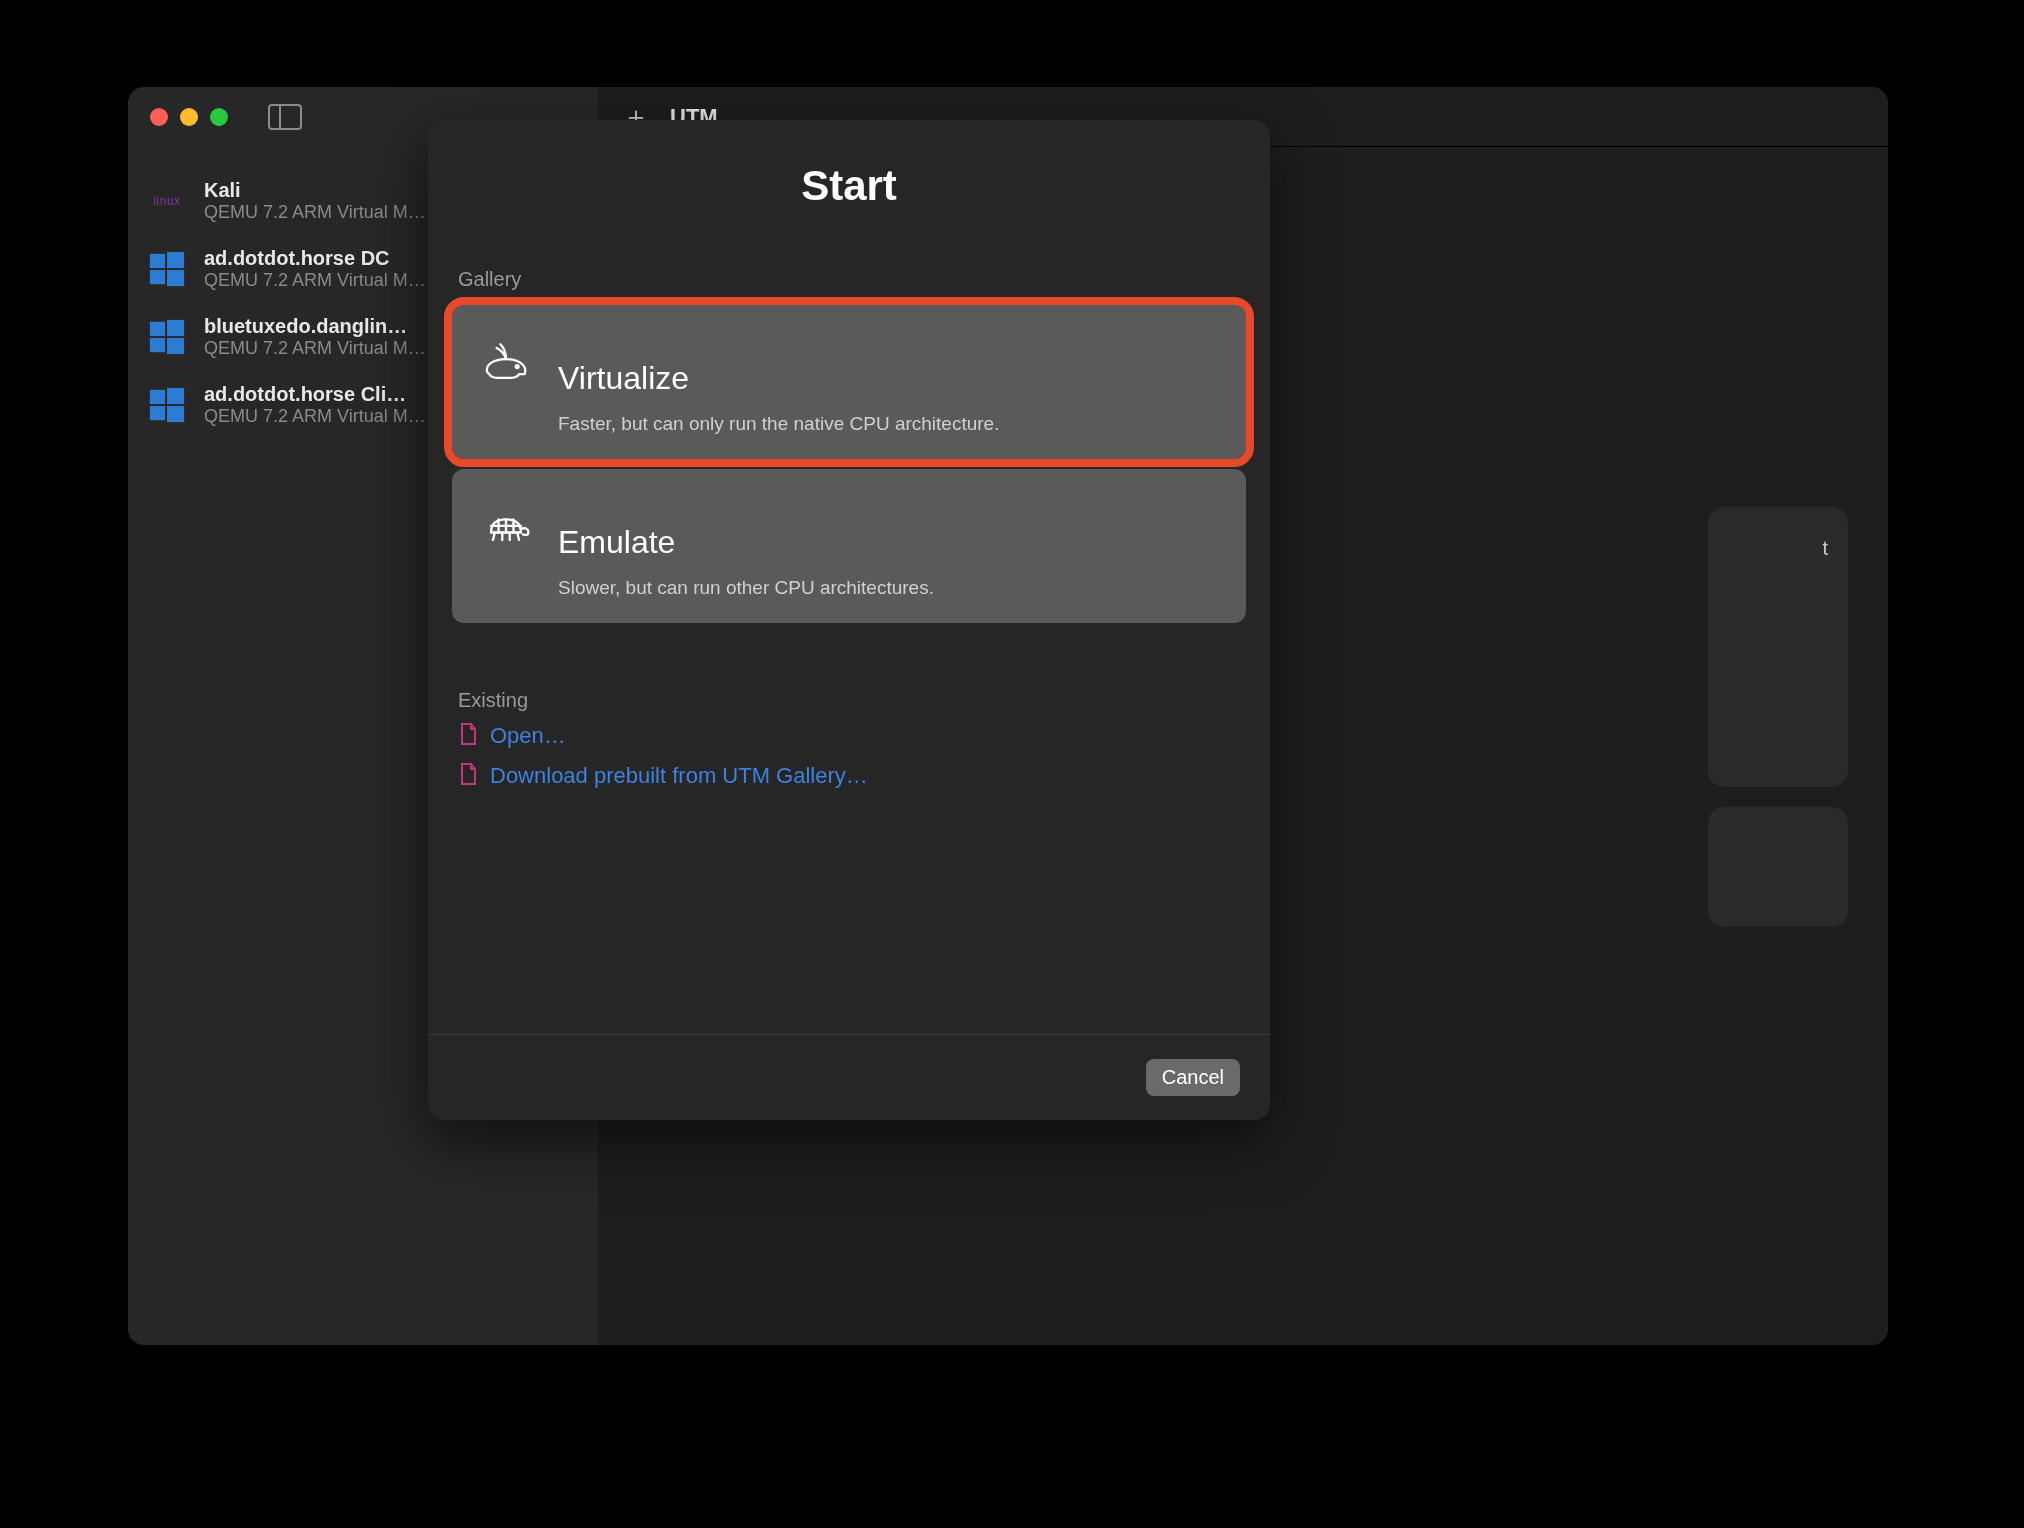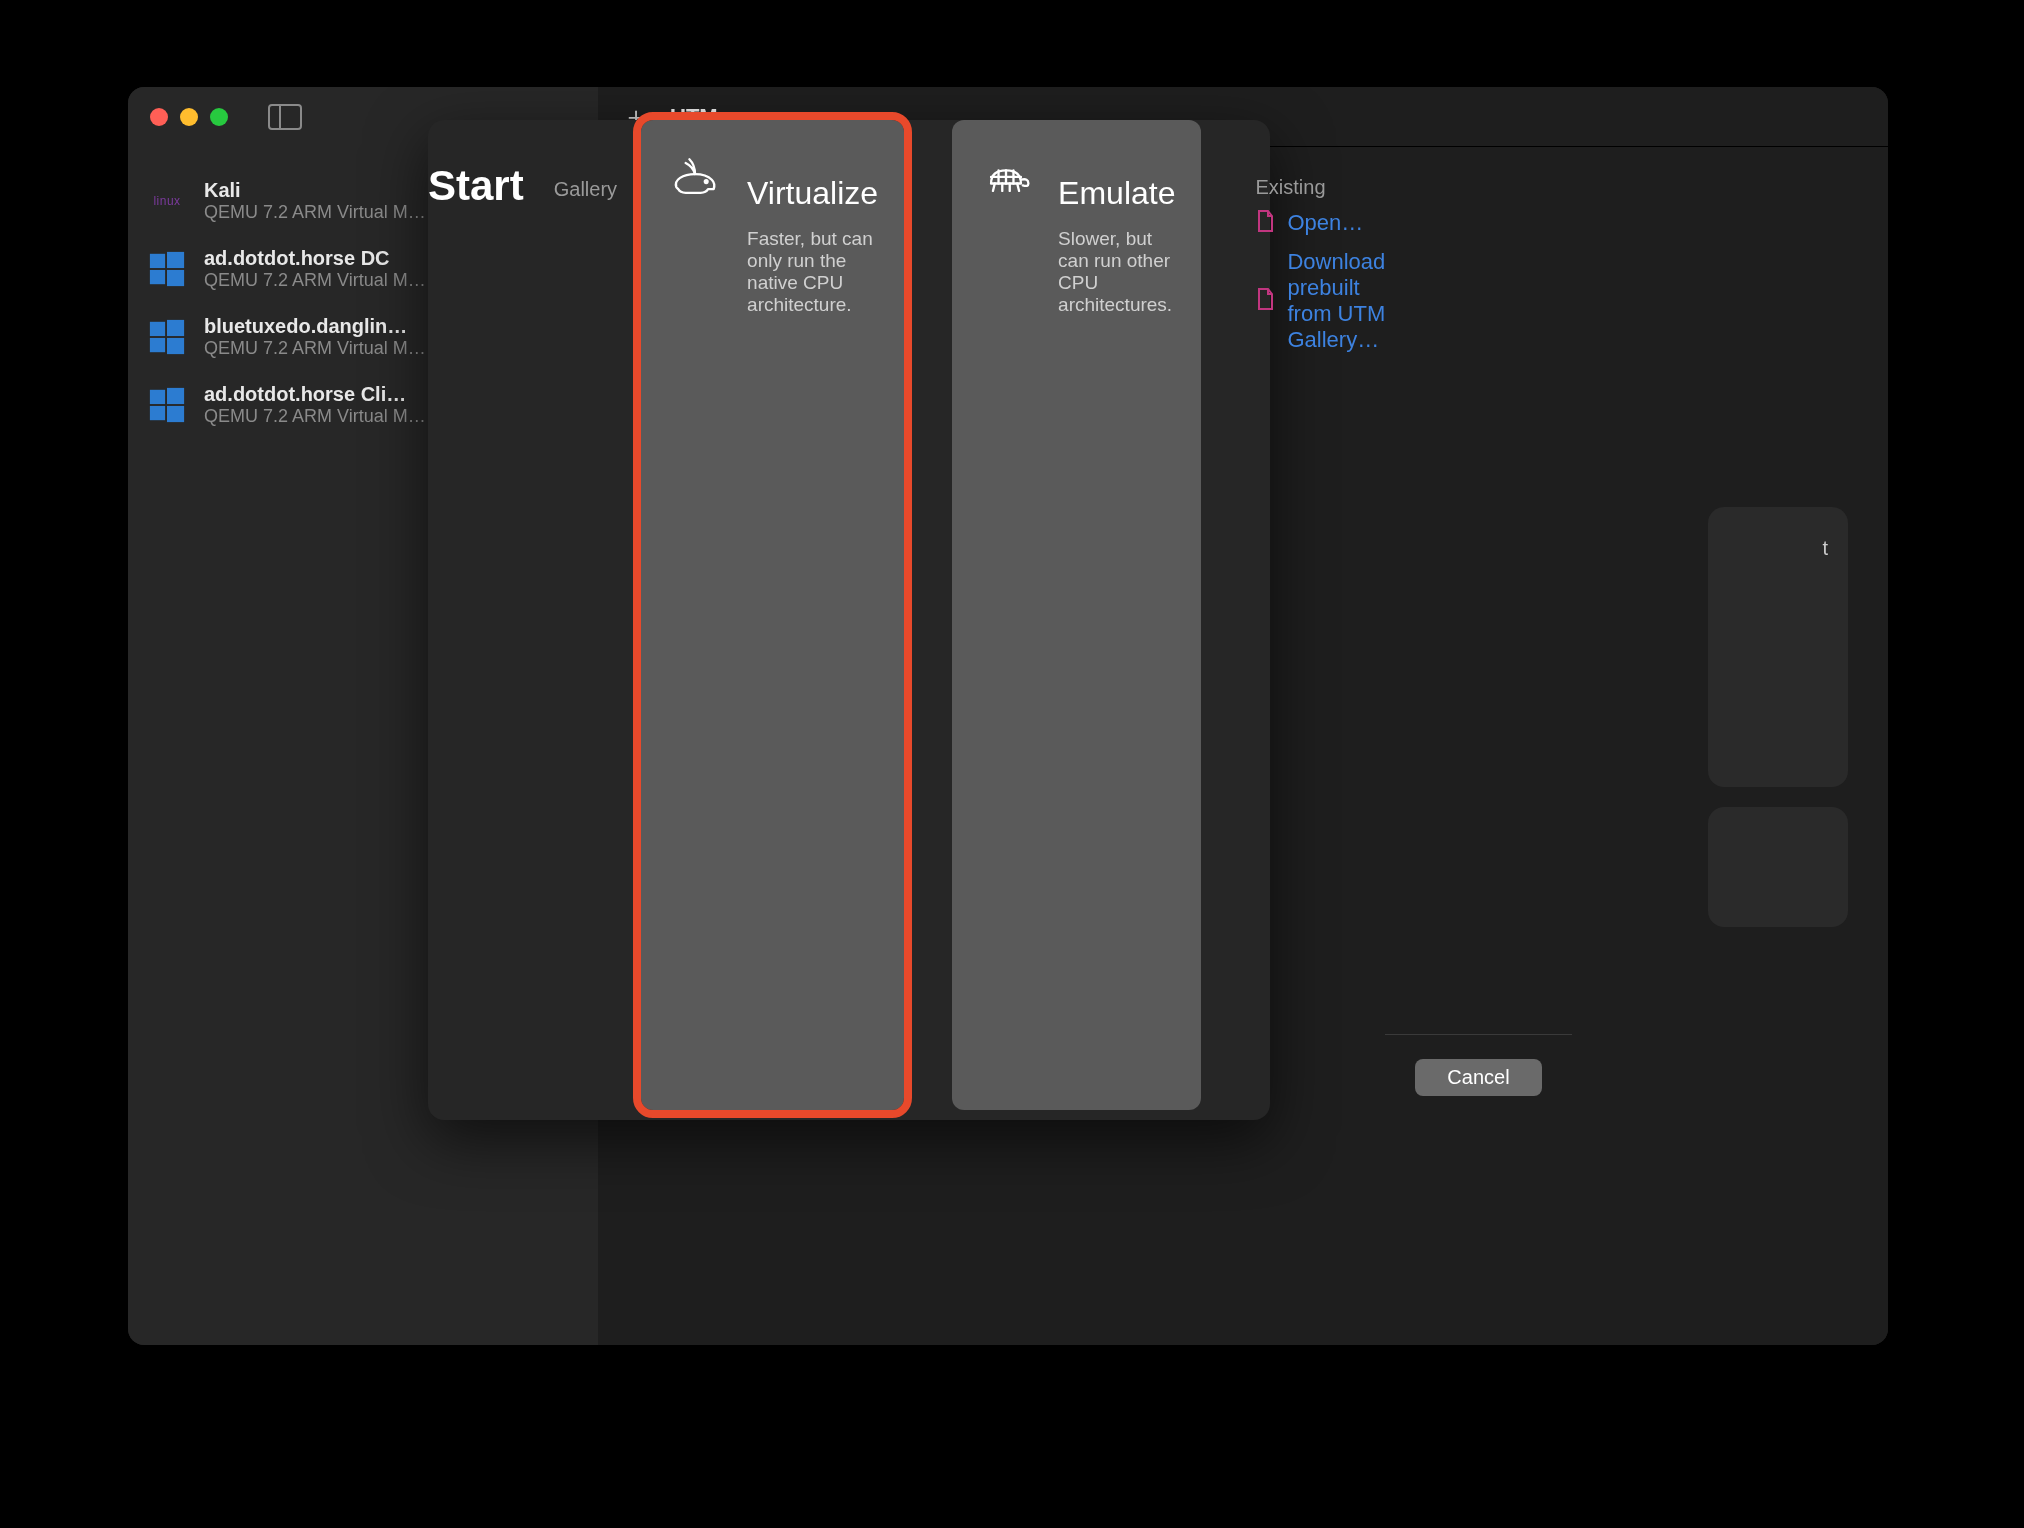--- a/index.html
+++ b/index.html
@@ -153,21 +153,21 @@
 
 .modal {
   position: absolute;
   left: 428px;
   top: 120px;
   width: 842px;
   height: 1000px;
   background: #262626;
   border-radius: 16px;
   display: flex;
-  flex-direction: row;
+  flex-direction: column;
   box-shadow: 0 20px 60px rgba(0,0,0,0.6);
 }
 .modal-title {
   text-align: center;
   color: #fff;
   font-size: 42px;
   font-weight: 600;
   margin-top: 42px;
 }
 .section-label {
@@ -237,21 +237,21 @@
   border-top: 1px solid #3a3a3a;
   padding: 24px 30px;
   display: flex;
   justify-content: flex-end;
 }
 .cancel-btn {
   background: #6a6a6a;
   color: #fff;
   border: none;
   border-radius: 8px;
-  padding: 7px 32px;
+  padding: 7px 16px;
   font-size: 20px;
 }
 </style>
 </head>
 <body>
 
 <div class="window">
   <div class="sidebar">
     <div class="titlebar">
       <div class="traffic">

